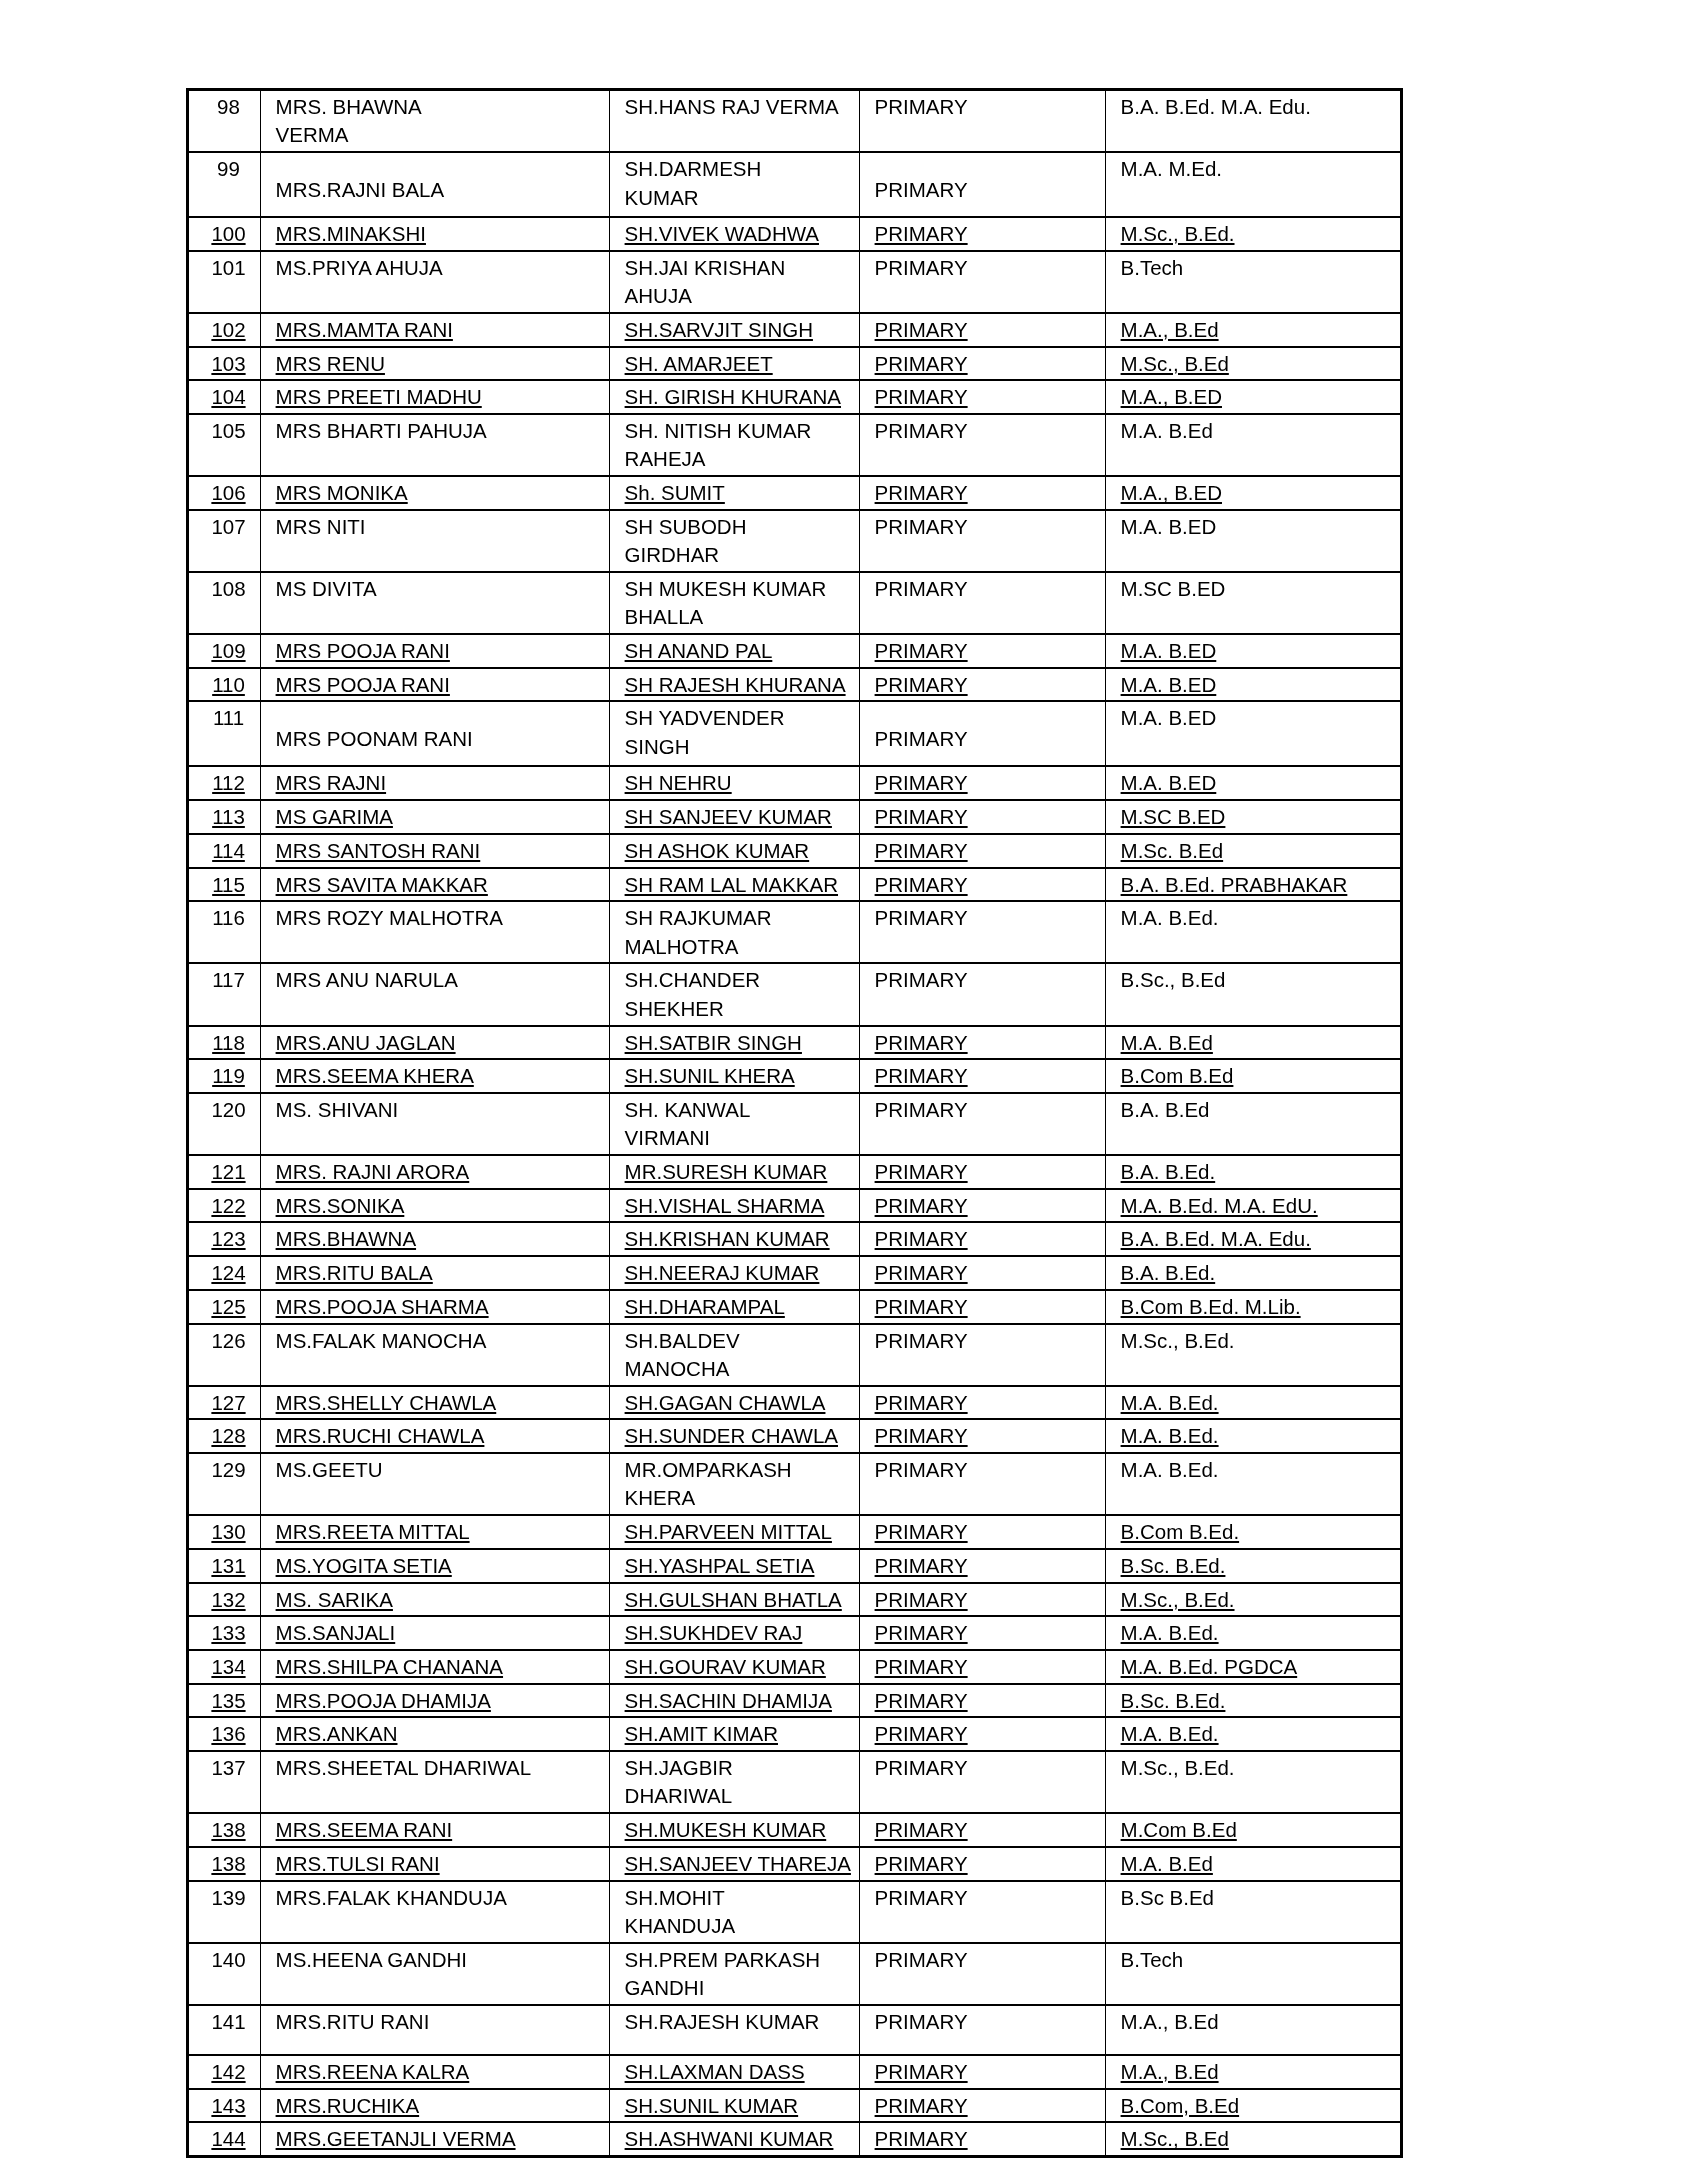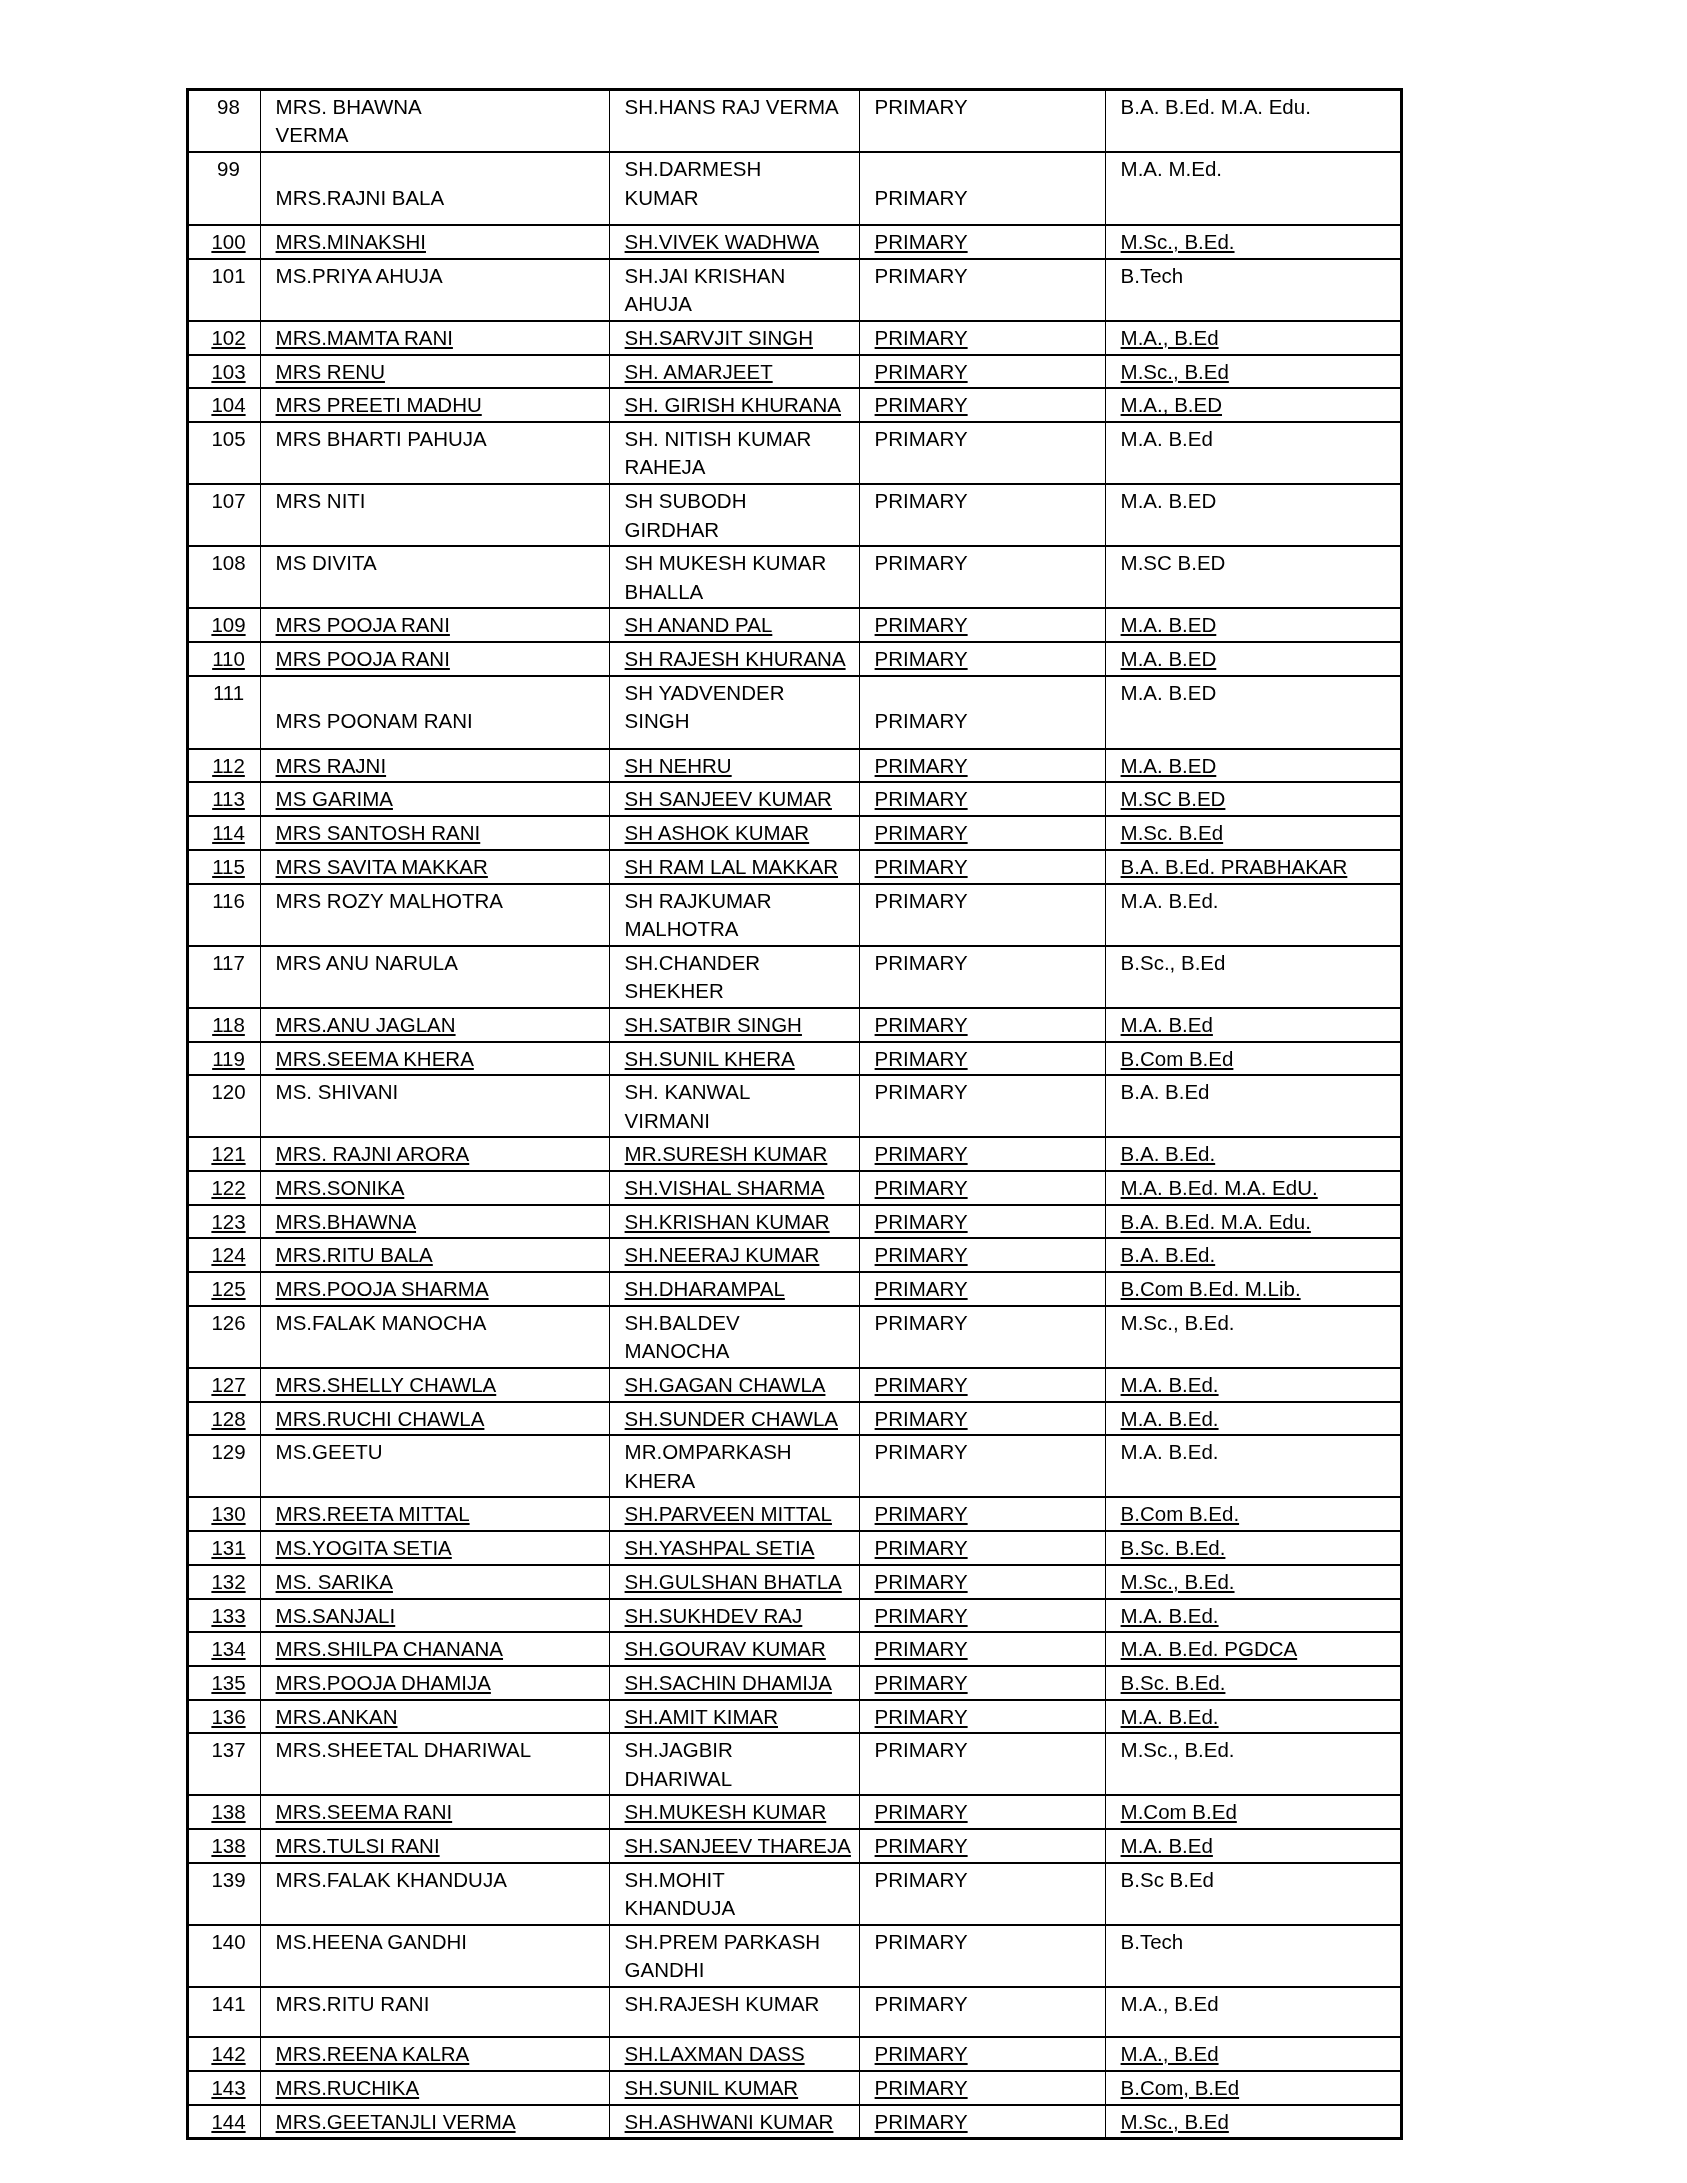--- a/index.html
+++ b/index.html
@@ -45,21 +45,21 @@
   td.c-serial {
     text-align: center;
     padding-left: 2.6px;
     padding-right: 2.6px;
   }
   td.c-father, td.c-level, td.c-qual {
     padding-left: 13.2px;
   }
   tr.single  { height: 32px; text-decoration: underline; }
   tr.double  { height: 61px; }
-  tr.stagger { height: 73px; }
+  tr.stagger { height: 65px; }
   tr.tall    { height: 50px; margin-top: 37px; }
   tr.stagger td.c-name,
   tr.stagger td.c-level {
     vertical-align: bottom;
     padding-bottom: 12px;
   }
 </style>
 </head>
 <body>
 
@@ -126,20 +126,27 @@
     <td class="c-qual">M.A., B.ED</td>
   </tr>
         <tr class="double">
     <td class="c-serial">105</td>
     <td class="c-name">MRS BHARTI PAHUJA</td>
     <td class="c-father">SH. NITISH KUMAR
 RAHEJA</td>
     <td class="c-level">PRIMARY</td>
     <td class="c-qual">M.A. B.Ed</td>
   </tr>
+        <tr class="single">
+    <td class="c-serial">106</td>
+    <td class="c-name">MRS MONIKA</td>
+    <td class="c-father">Sh. SUMIT</td>
+    <td class="c-level">PRIMARY</td>
+    <td class="c-qual">M.A., B.ED</td>
+  </tr>
         <tr class="double">
     <td class="c-serial">107</td>
     <td class="c-name">MRS NITI</td>
     <td class="c-father">SH SUBODH
 GIRDHAR</td>
     <td class="c-level">PRIMARY</td>
     <td class="c-qual">M.A. B.ED</td>
   </tr>
         <tr class="double">
     <td class="c-serial">108</td>

